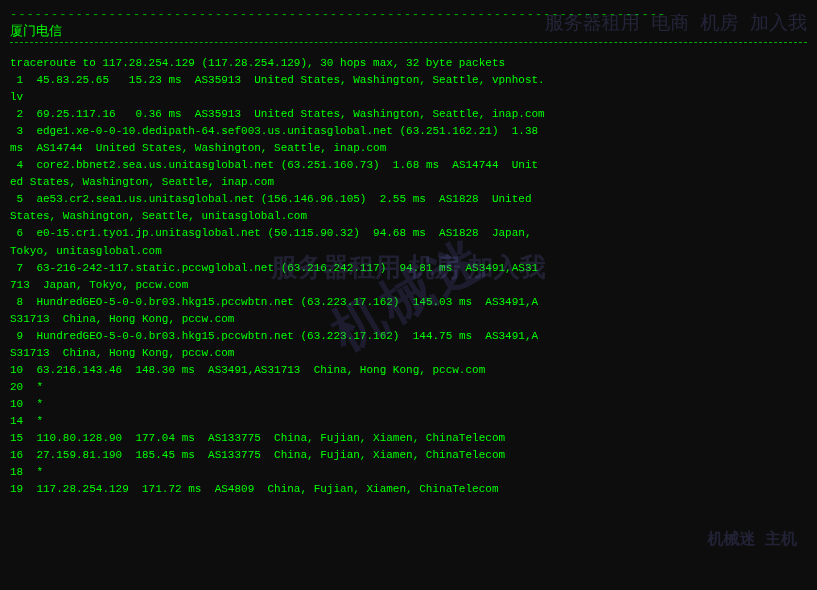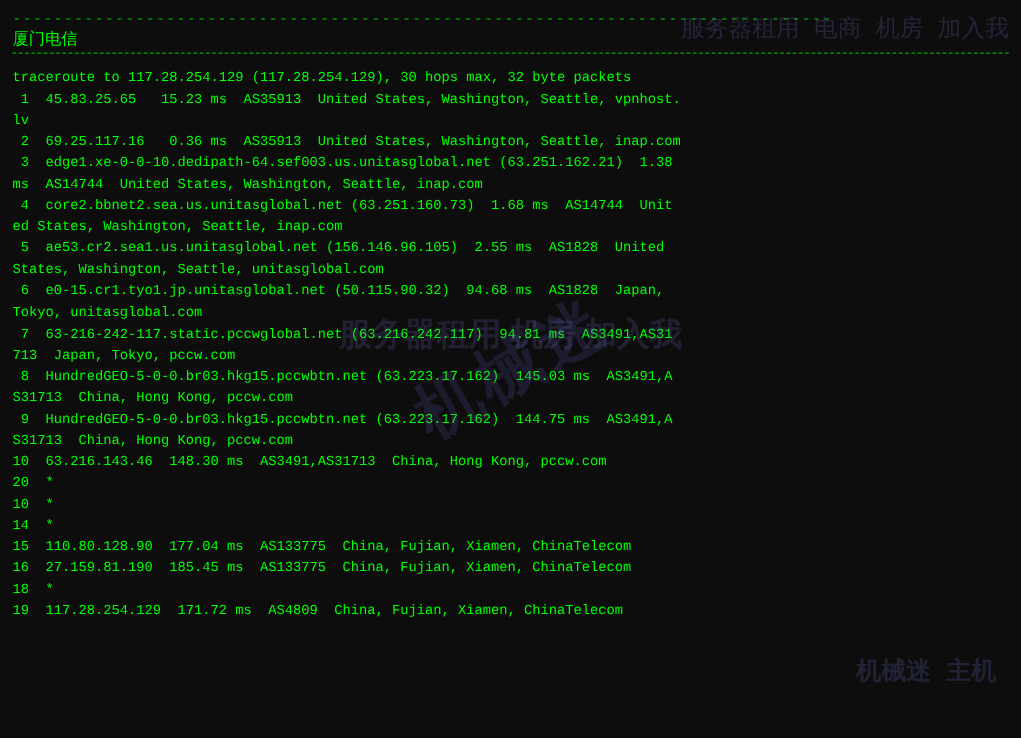--- a/index.html
+++ b/index.html
@@ -88,21 +88,21 @@
   </div>
 
   <div style="position:absolute; top:10px; right:10px; z-index:10; pointer-events:none; color:rgba(120,120,220,0.22); font-size:19px; font-family:'Courier New',monospace; white-space:nowrap;">
     服务器租用 电商 机房 加入我
   </div>
 
   <div style="position:absolute; top:250px; left:50%; transform:translateX(-50%); z-index:10; pointer-events:none; color:rgba(120,120,220,0.18); font-size:26px; font-family:Liberation Sans, sans-serif; white-space:nowrap; font-weight:bold;">
     服务器租用 机房 加入我
   </div>
 
-  <div style="position:absolute; bottom:40px; right:20px; z-index:10; pointer-events:none; color:rgba(120,120,220,0.20); font-size:20px; font-family:'Courier New',monospace; white-space:nowrap; font-weight:bold;">
+  <div style="position:absolute; bottom:40px; right:20px; z-index:10; pointer-events:none; color:rgba(120,120,220,0.20); font-size:16px; font-family:'Courier New',monospace; white-space:nowrap; font-weight:bold;">
     机械迷 主机
   </div>
 
   <div class="content">
 
     <div class="separator">--------------------------------------------------------------------------------</div>
 
     <div class="title-bar">厦门电信</div>
 
     <div>

